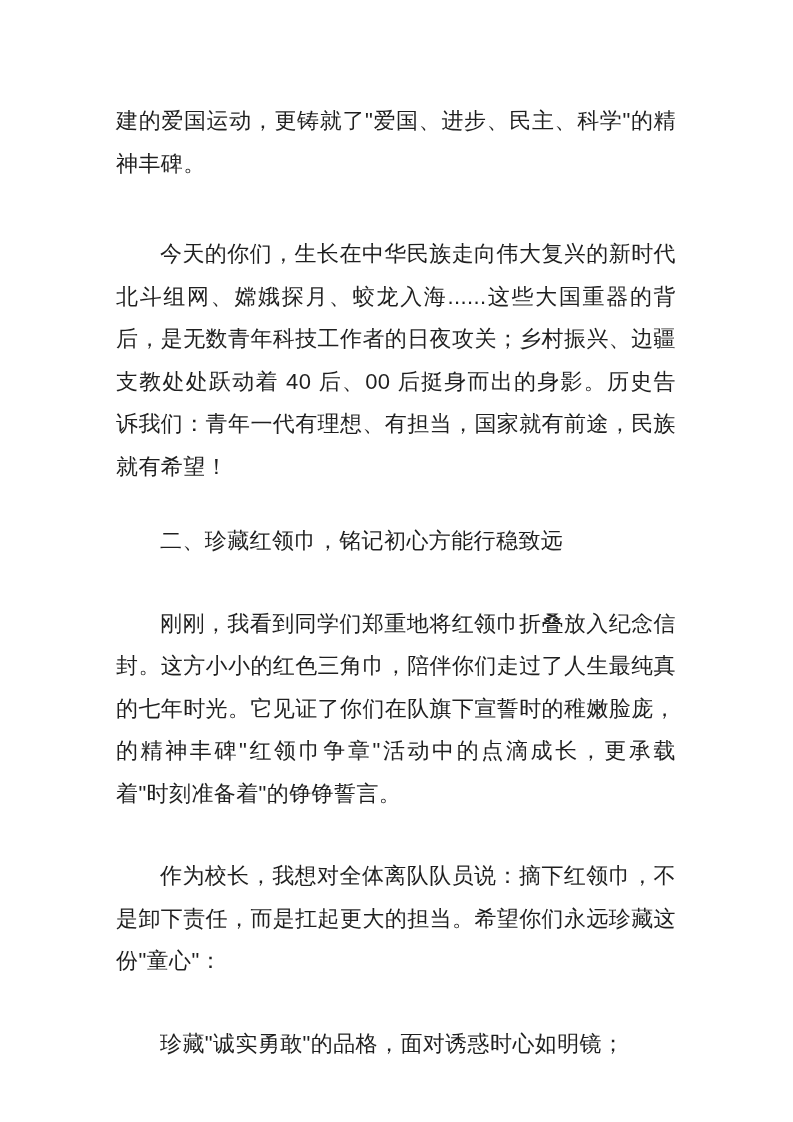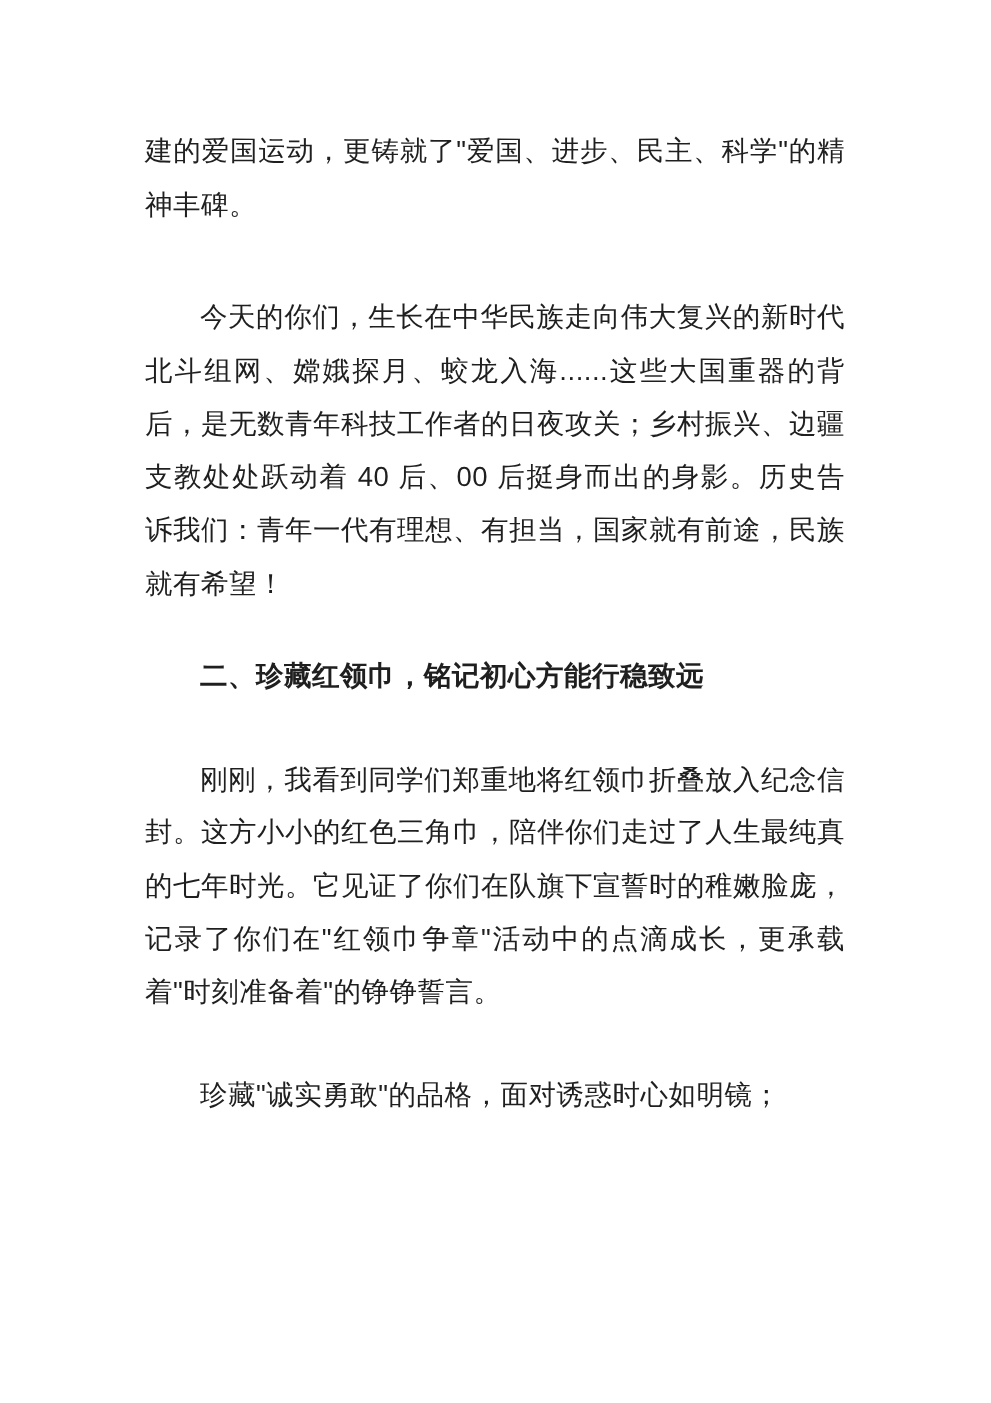--- a/index.html
+++ b/index.html
@@ -28,33 +28,34 @@
     text-indent: 2em;
   }
   .page p.continuation {
     text-indent: 0;
     margin-bottom: 48px;
   }
   .page p.tight {
     margin-bottom: 32px;
   }
   .page p.heading {
-    font-weight: bold;
+    font-weight: normal;
   }
   .page p.last {
     margin-bottom: 0;
   }
 </style>
 </head>
 <body>
 
 <div class="page">
   <p class="continuation">建的爱国运动，更铸就了"爱国、进步、民主、科学"的精神丰碑。</p>
 
   <p class="tight">今天的你们，生长在中华民族走向伟大复兴的新时代北斗组网、嫦娥探月、蛟龙入海......这些大国重器的背后，是无数青年科技工作者的日夜攻关；乡村振兴、边疆支教处处跃动着 40 后、00 后挺身而出的身影。历史告诉我们：青年一代有理想、有担当，国家就有前途，民族就有希望！</p>
 
   <p class="heading">二、珍藏红领巾，铭记初心方能行稳致远</p>
 
-  <p>刚刚，我看到同学们郑重地将红领巾折叠放入纪念信封。这方小小的红色三角巾，陪伴你们走过了人生最纯真的七年时光。它见证了你们在队旗下宣誓时的稚嫩脸庞，记录了你们在"红领巾争章"活动中的点滴成长，更承载着"时刻准备着"的铮铮誓言。</p>
+  <p>刚刚，我看到同学们郑重地将红领巾折叠放入纪念信封。这方小小的红色三角巾，陪伴你们走过了人生最纯真的七年时光。它见证了你们在队旗下宣誓时的稚嫩脸庞，的精神丰碑"红领巾争章"活动中的点滴成长，更承载着"时刻准备着"的铮铮誓言。</p>
 
+  <p>作为校长，我想对全体离队队员说：摘下红领巾，不是卸下责任，而是扛起更大的担当。希望你们永远珍藏这份"童心"：</p>
 
   <p class="last">珍藏"诚实勇敢"的品格，面对诱惑时心如明镜；</p>
 </div>
 
 </body></html>

